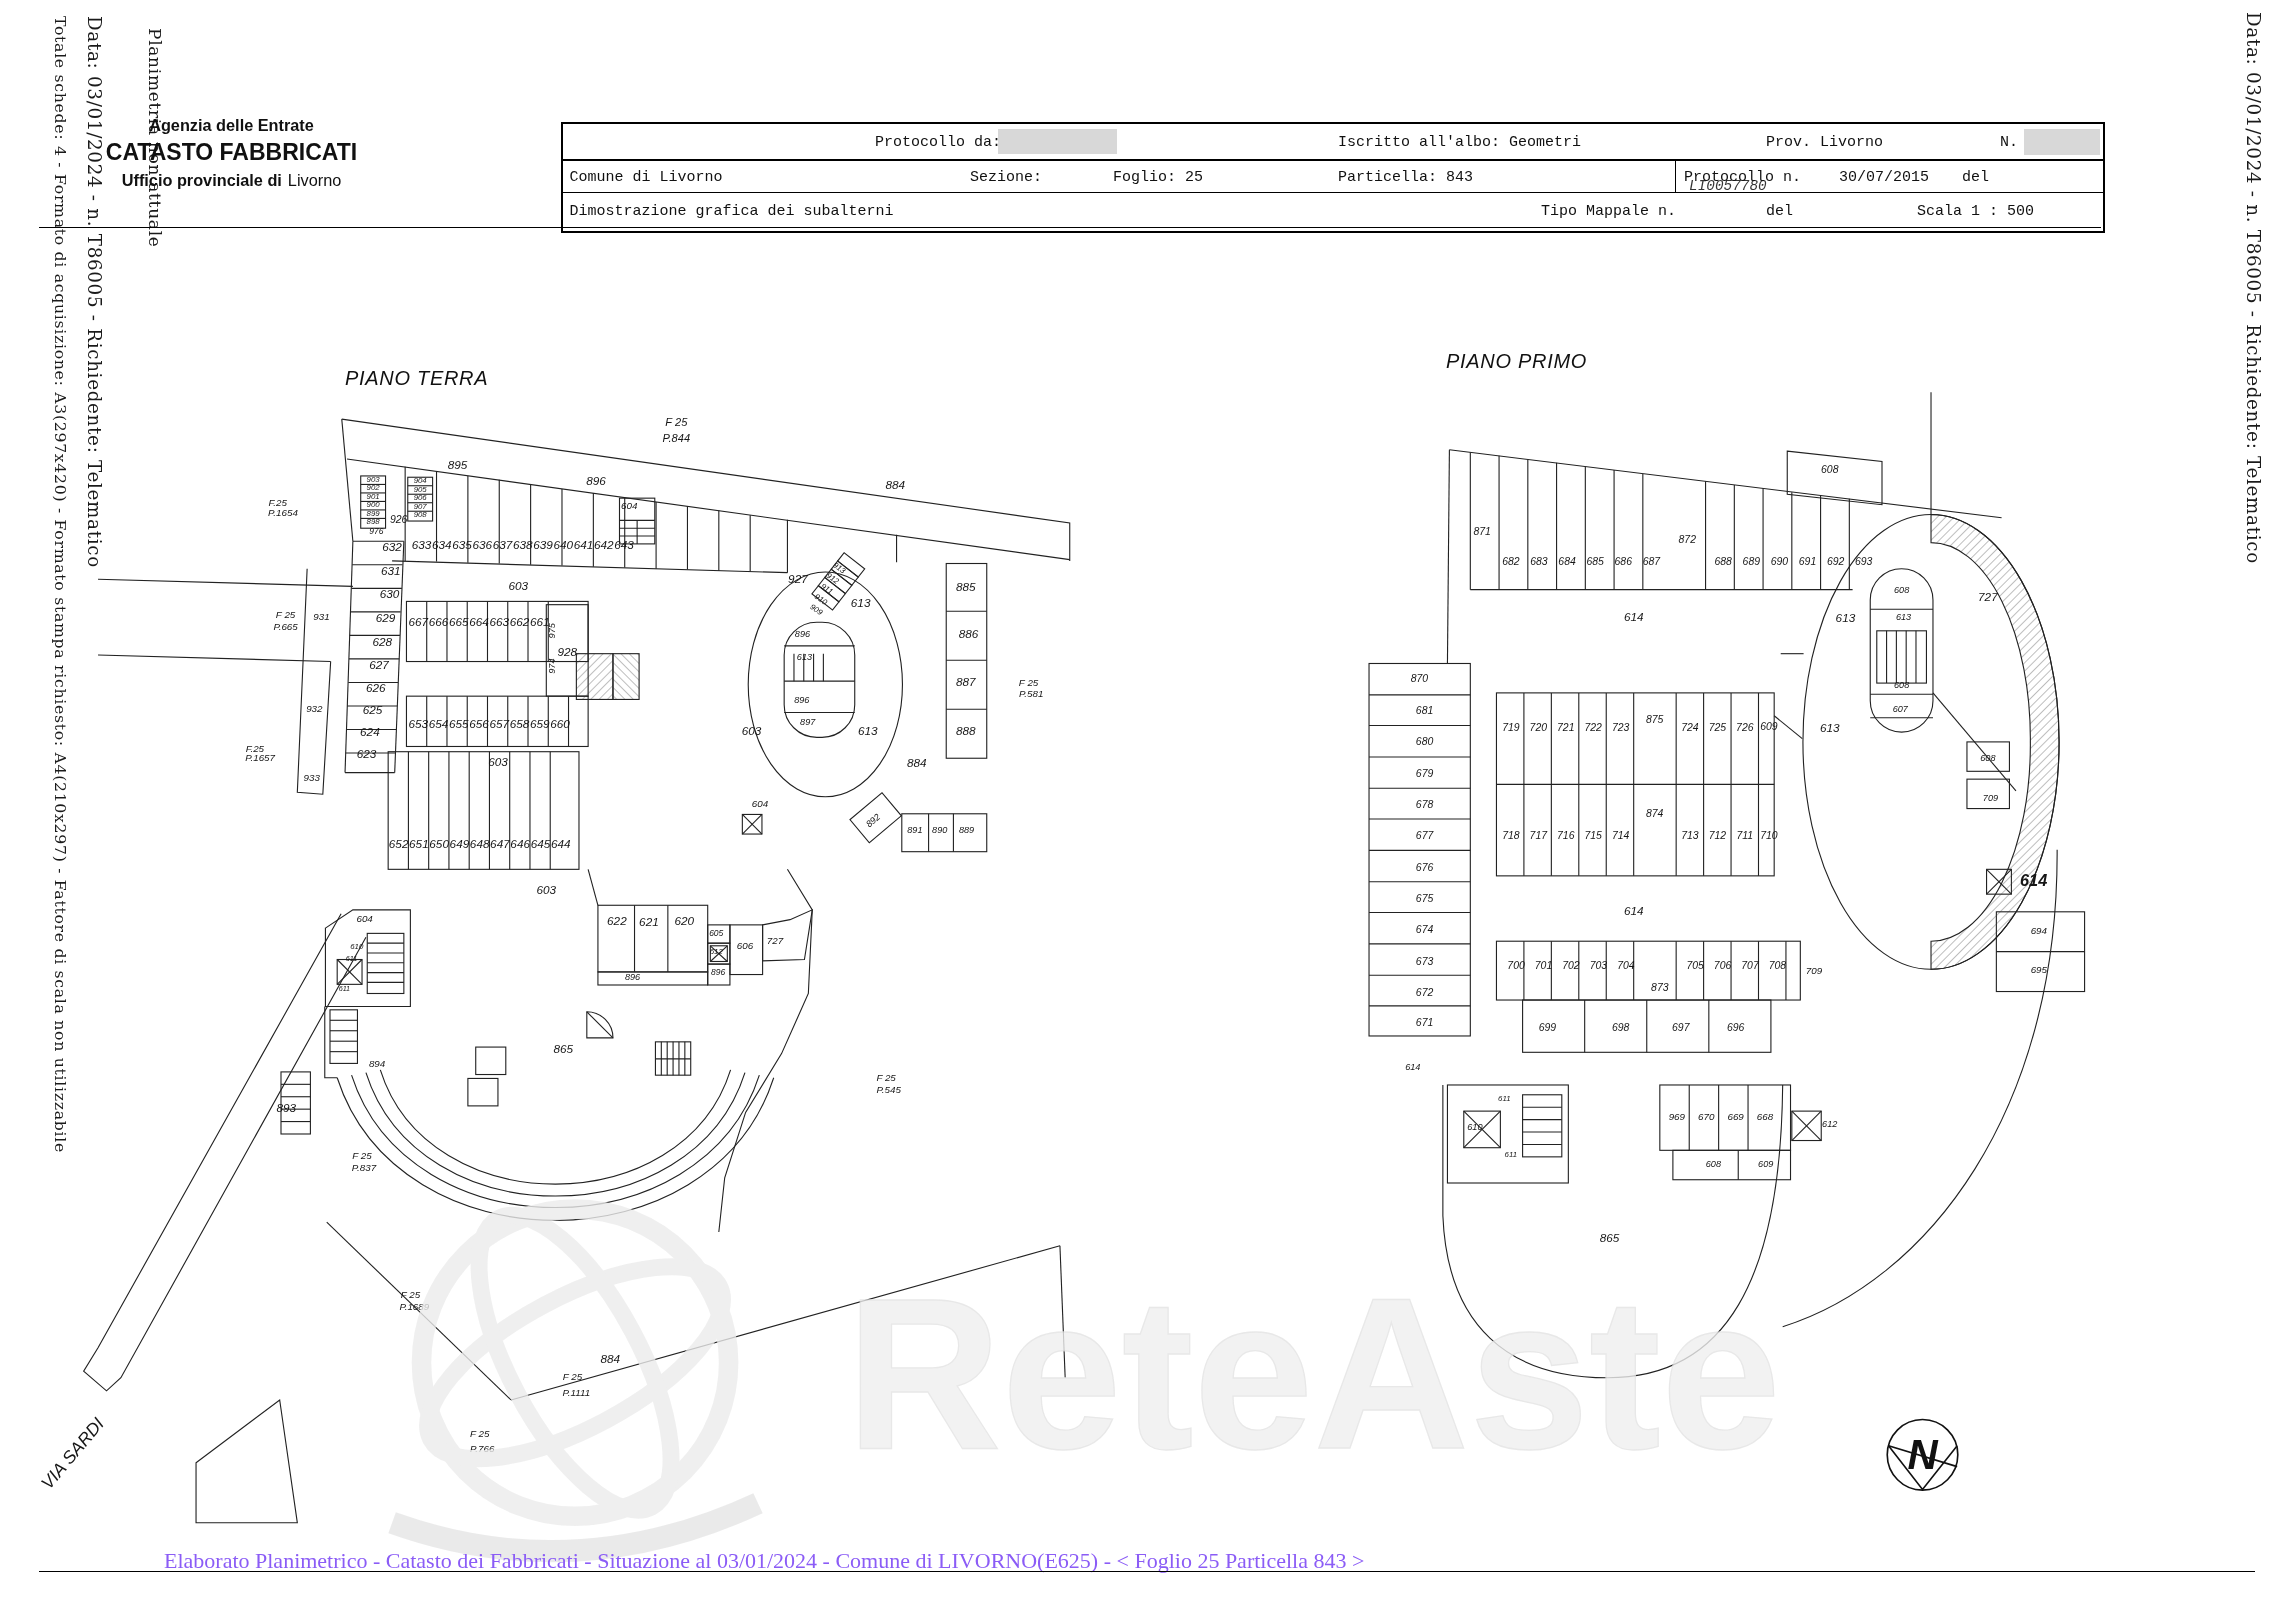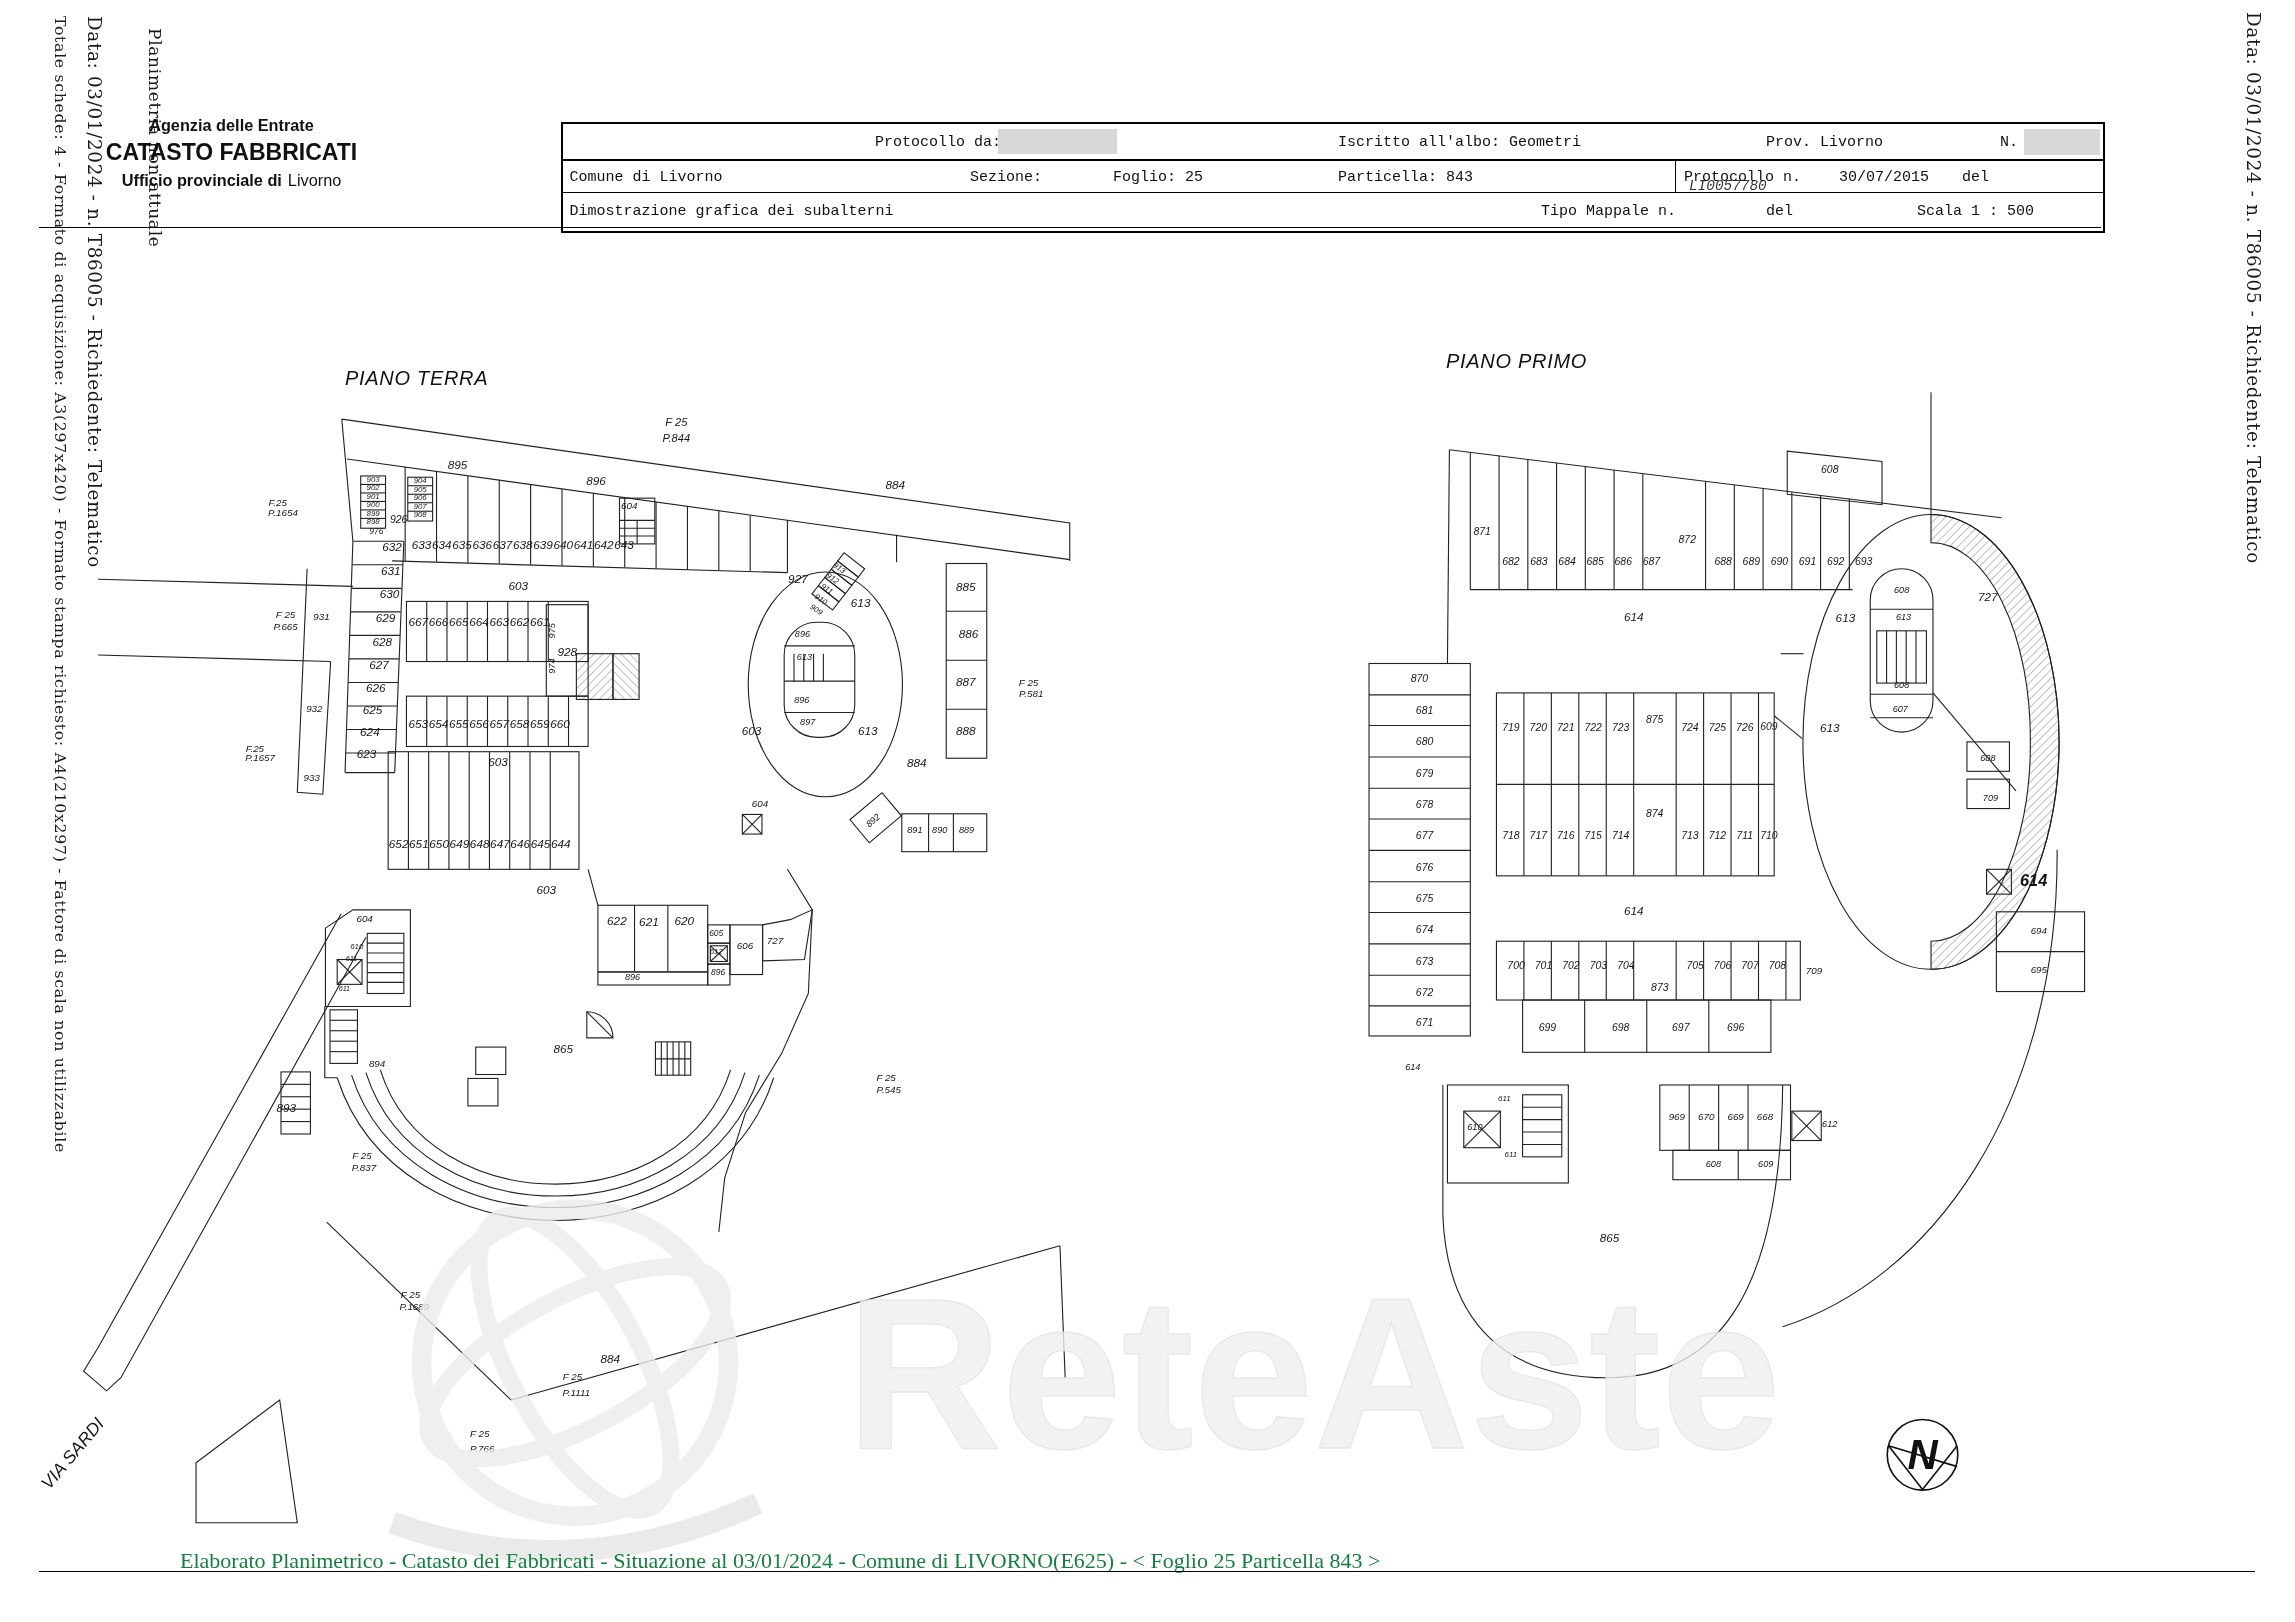--- a/index.html
+++ b/index.html
@@ -26,22 +26,22 @@
   #elab span{position:absolute;left:7.8px;top:50%;transform:translateY(-50%);
              font-weight:bold;font-size:17.6px;letter-spacing:1.3px;}
   .redact{position:absolute;background:#d8d8d8;}
   #vr2{position:absolute;left:1112px;top:37px;height:31px;border-left:1.3px solid #000;}
   .overlap{position:absolute;font-style:italic;opacity:.85;}
   
   .hline{position:absolute;background:#000;}
   
   .ptitle{position:absolute;font-style:italic;font-size:20px;letter-spacing:0.7px;color:#111;}
   
-  #caption{position:absolute;left:180px;top:1548px;font-family:"Liberation Serif",serif;
-           font-size:22px;color:#15803d;white-space:nowrap;}
+  #caption{position:absolute;left:164px;top:1548px;font-family:"Liberation Serif",serif;
+           font-size:22px;color:#8b5cf6;white-space:nowrap;}
   
   #draw{position:absolute;left:0;top:0;}
   .lbl{font-family:"Liberation Sans",sans-serif;font-style:italic;fill:#161616;}
   
   #wmtext{font-family:"Liberation Sans",sans-serif;font-weight:bold;
           fill:#f0f0f0;stroke:#e3e3e3;stroke-width:2px;}
 </style>
 </head>
 <body>
 

